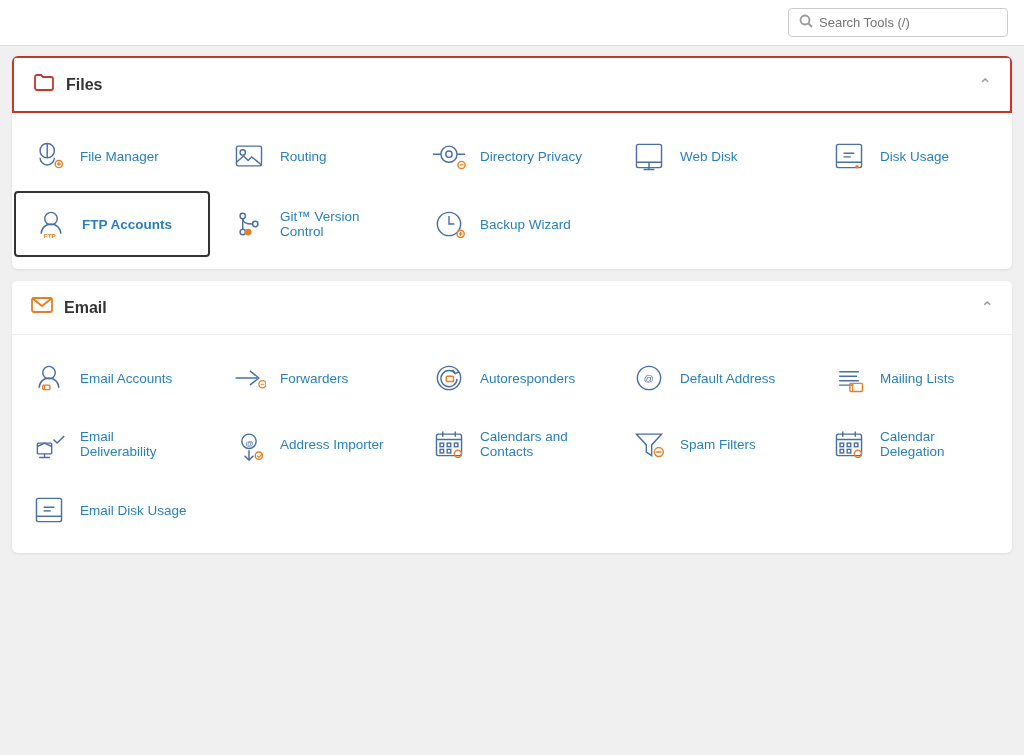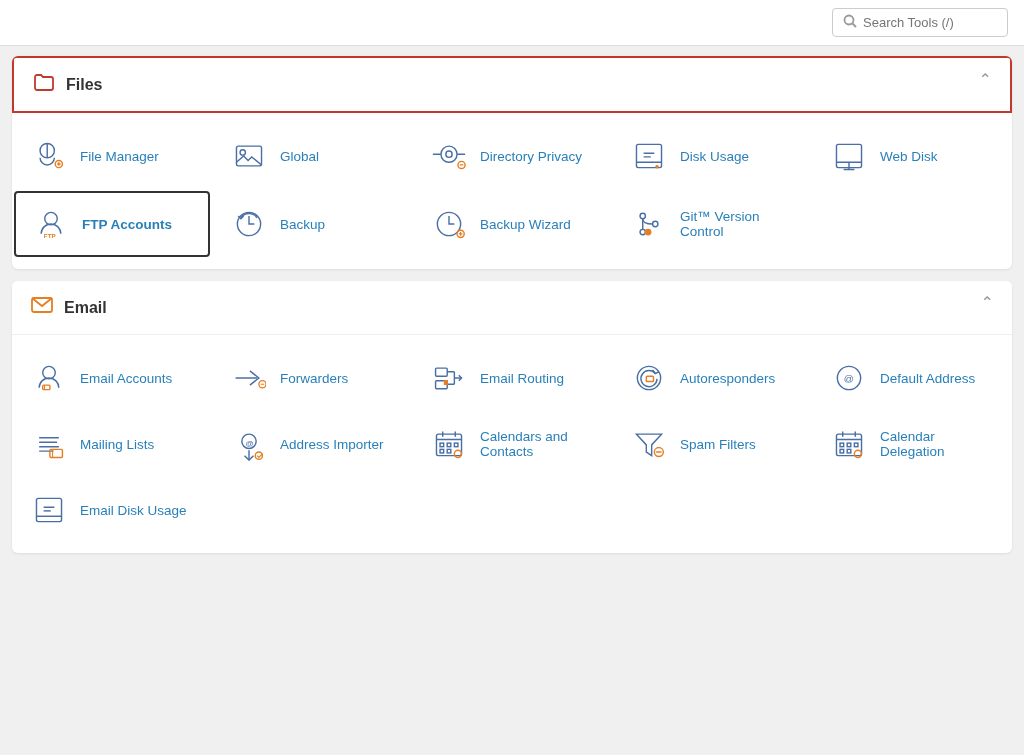--- a/index.html
+++ b/index.html
@@ -16,21 +16,21 @@
       display: flex;
       justify-content: flex-end;
       align-items: center;
     }
     .search-box {
       display: flex;
       align-items: center;
       border: 1px solid #ccc;
       border-radius: 4px;
       padding: 5px 10px;
-      width: 176px;
+      width: 220px;
       background: #fff;
     }
     .search-box input {
       border: none;
       outline: none;
       font-size: 13px;
       color: #555;
       width: 100%;
       background: transparent;
     }
@@ -44,20 +44,21 @@
     }
     .section {
       background: #fff;
       border-radius: 6px;
       margin-bottom: 12px;
       box-shadow: 0 1px 3px rgba(0,0,0,0.08);
       overflow: hidden;
     }
     .section-header {
       display: flex;
+      align-items: center;
       justify-content: space-between;
       padding: 12px 18px;
       border-bottom: 1px solid #eee;
       cursor: pointer;
       background: #fff;
     }
     .section-header.files-header {
       border: 2px solid #c0392b;
       border-radius: 4px 4px 0 0;
     }
@@ -174,21 +175,21 @@
       </div>
 
       <div class="tool-item">
         <div class="tool-icon">
           <svg viewBox="0 0 38 38" fill="none" stroke="#4a6fa5" stroke-width="1.6">
             <rect x="5" y="8" width="28" height="22" rx="2"></rect>
             <circle cx="12" cy="15" r="3"></circle>
             <path d="M5 26l8-7 5 5 4-4 11 9"></path>
           </svg>
         </div>
-        <span class="tool-label">Global</span>
+        <span class="tool-label">Routing</span>
       </div>
 
       <div class="tool-item">
         <div class="tool-icon">
           <svg viewBox="0 0 38 38" fill="none" stroke="#4a6fa5" stroke-width="1.6">
             <circle cx="19" cy="17" r="9"></circle>
             <circle cx="19" cy="17" r="3.5"></circle>
             <line x1="1" y1="17" x2="10" y2="17"></line>
             <line x1="28" y1="17" x2="37" y2="17"></line>
             <circle cx="33" cy="29" r="4" stroke="#e67e22"></circle>
@@ -196,89 +197,78 @@
           </svg>
         </div>
         <span class="tool-label">Directory Privacy</span>
       </div>
 
       <div class="tool-item">
         <div class="tool-icon">
           <svg viewBox="0 0 38 38" fill="none" stroke="#4a6fa5" stroke-width="1.6">
             <rect x="5" y="6" width="28" height="26" rx="2"></rect>
             <line x1="5" y1="26" x2="33" y2="26"></line>
+            <line x1="19" y1="26" x2="19" y2="34"></line>
+            <line x1="13" y1="34" x2="25" y2="34"></line>
+          </svg>
+        </div>
+        <span class="tool-label">Web Disk</span>
+      </div>
+
+      <div class="tool-item">
+        <div class="tool-icon">
+          <svg viewBox="0 0 38 38" fill="none" stroke="#4a6fa5" stroke-width="1.6">
+            <rect x="5" y="6" width="28" height="26" rx="2"></rect>
+            <line x1="5" y1="26" x2="33" y2="26"></line>
             <circle cx="28" cy="31" r="2" fill="#e67e22" stroke="none"></circle>
             <line x1="13" y1="16" x2="25" y2="16"></line>
             <line x1="13" y1="20" x2="21" y2="20"></line>
           </svg>
         </div>
         <span class="tool-label">Disk Usage</span>
       </div>
 
-      <div class="tool-item">
-        <div class="tool-icon">
-          <svg viewBox="0 0 38 38" fill="none" stroke="#4a6fa5" stroke-width="1.6">
-            <rect x="5" y="6" width="28" height="26" rx="2"></rect>
-            <line x1="5" y1="26" x2="33" y2="26"></line>
-            <line x1="19" y1="26" x2="19" y2="34"></line>
-            <line x1="13" y1="34" x2="25" y2="34"></line>
-          </svg>
-        </div>
-        <span class="tool-label">Web Disk</span>
-      </div>
-
       <div class="tool-item highlighted" style="position:relative;">
         <div class="red-arrow">➡</div>
         <div class="tool-icon">
           <svg viewBox="0 0 38 38" fill="none" stroke="#4a6fa5" stroke-width="1.6">
             <circle cx="19" cy="13" r="7"></circle>
             <path d="M8 30c0-6.1 4.9-11 11-11s11 4.9 11 11"></path>
             <text x="11" y="35" font-size="7" fill="#e67e22" stroke="none" font-family="sans-serif" font-weight="bold">FTP</text>
           </svg>
         </div>
         <span class="tool-label" style="color:#2980b9; font-weight:600;">FTP Accounts</span>
       </div>
 
-      <div class="tool-item">
-        <div class="tool-icon">
-          <svg viewBox="0 0 38 38" fill="none" stroke="#4a6fa5" stroke-width="1.6">
-            <circle cx="19" cy="19" r="13"></circle>
-            <polyline points="19,10 19,19 25,19"></polyline>
-            <path d="M10 12 A11 11 0 0 1 28 12" stroke-dasharray="none"></path>
-            <polyline points="7,10 10,13 13,10"></polyline>
-          </svg>
-        </div>
-        <span class="tool-label">Backup</span>
-      </div>
-
-      <div class="tool-item">
-        <div class="tool-icon">
-          <svg viewBox="0 0 38 38" fill="none" stroke="#4a6fa5" stroke-width="1.6">
-            <circle cx="19" cy="19" r="13"></circle>
-            <polyline points="19,10 19,19 25,19"></polyline>
-            <circle cx="32" cy="30" r="4" stroke="#e67e22"></circle>
-            <line x1="30" y1="30" x2="34" y2="30" stroke="#e67e22" stroke-width="1.4"></line>
-            <line x1="32" y1="28" x2="32" y2="32" stroke="#e67e22" stroke-width="1.4"></line>
-          </svg>
-        </div>
-        <span class="tool-label">Backup Wizard</span>
-      </div>
 
       <div class="tool-item">
         <div class="tool-icon">
           <svg viewBox="0 0 38 38" fill="none" stroke="#4a6fa5" stroke-width="1.6">
             <circle cx="12" cy="10" r="3"></circle>
             <circle cx="12" cy="28" r="3"></circle>
             <circle cx="26" cy="19" r="3"></circle>
             <line x1="12" y1="13" x2="12" y2="25"></line>
             <path d="M12 13 Q12 19 23 19"></path>
             <circle cx="18" cy="28" r="3" fill="#e67e22" stroke="#e67e22"></circle>
           </svg>
         </div>
         <span class="tool-label">Git™ Version Control</span>
+      </div>
+
+      <div class="tool-item">
+        <div class="tool-icon">
+          <svg viewBox="0 0 38 38" fill="none" stroke="#4a6fa5" stroke-width="1.6">
+            <circle cx="19" cy="19" r="13"></circle>
+            <polyline points="19,10 19,19 25,19"></polyline>
+            <circle cx="32" cy="30" r="4" stroke="#e67e22"></circle>
+            <line x1="30" y1="30" x2="34" y2="30" stroke="#e67e22" stroke-width="1.4"></line>
+            <line x1="32" y1="28" x2="32" y2="32" stroke="#e67e22" stroke-width="1.4"></line>
+          </svg>
+        </div>
+        <span class="tool-label">Backup Wizard</span>
       </div>
 
     </div>
   </div>
 
   <div class="section">
     <div class="section-header">
       <div class="section-title">
         <span class="section-icon email-icon">
           <svg width="24" height="24" viewBox="0 0 24 24" fill="none" stroke="#e67e22" stroke-width="1.8">
@@ -309,35 +299,20 @@
           <svg viewBox="0 0 38 38" fill="none" stroke="#4a6fa5" stroke-width="1.6">
             <line x1="4" y1="19" x2="28" y2="19"></line>
             <polyline points="20,11 30,19 20,27"></polyline>
             <circle cx="34" cy="26" r="4" stroke="#e67e22" stroke-width="1.4"></circle>
             <line x1="32" y1="26" x2="36" y2="26" stroke="#e67e22" stroke-width="1.2"></line>
           </svg>
         </div>
         <span class="tool-label">Forwarders</span>
       </div>
 
-      <div class="tool-item">
-        <div class="tool-icon">
-          <svg viewBox="0 0 38 38" fill="none" stroke="#4a6fa5" stroke-width="1.6">
-            <rect x="4" y="8" width="13" height="9" rx="1"></rect>
-            <rect x="4" y="22" width="13" height="9" rx="1"></rect>
-            <line x1="17" y1="12" x2="25" y2="12"></line>
-            <line x1="17" y1="26" x2="25" y2="26"></line>
-            <line x1="25" y1="12" x2="25" y2="26"></line>
-            <line x1="25" y1="19" x2="33" y2="19"></line>
-            <polyline points="30,16 33,19 30,22"></polyline>
-            <rect x="14" y="22" width="3" height="4" fill="#e67e22" stroke="#e67e22"></rect>
-          </svg>
-        </div>
-        <span class="tool-label">Email Routing</span>
-      </div>
 
       <div class="tool-item">
         <div class="tool-icon">
           <svg viewBox="0 0 38 38" fill="none" stroke="#4a6fa5" stroke-width="1.6">
             <circle cx="19" cy="19" r="13"></circle>
             <path d="M26 14 A9 9 0 1 0 28 20"></path>
             <polyline points="23,10 26,14 30,12"></polyline>
             <rect x="16" y="17" width="8" height="6" rx="1" stroke="#e67e22"></rect>
           </svg>
         </div>
@@ -363,20 +338,32 @@
             <line x1="8" y1="27" x2="24" y2="27"></line>
             <rect x="20" y="25" width="14" height="9" rx="1" stroke="#e67e22" fill="none"></rect>
             <line x1="23" y1="25" x2="23" y2="34" stroke="#e67e22" stroke-width="1.2"></line>
           </svg>
         </div>
         <span class="tool-label">Mailing Lists</span>
       </div>
 
 
 
+      <div class="tool-item">
+        <div class="tool-icon">
+          <svg viewBox="0 0 38 38" fill="none" stroke="#4a6fa5" stroke-width="1.6">
+            <rect x="6" y="18" width="16" height="12" rx="1"></rect>
+            <path d="M6 22l8-4 8 4"></path>
+            <line x1="14" y1="30" x2="14" y2="34"></line>
+            <line x1="8" y1="34" x2="20" y2="34"></line>
+            <polyline points="24,14 28,18 36,10" stroke="#4a6fa5"></polyline>
+          </svg>
+        </div>
+        <span class="tool-label">Email Deliverability</span>
+      </div>
 
       <div class="tool-item">
         <div class="tool-icon">
           <svg viewBox="0 0 38 38" fill="none" stroke="#4a6fa5" stroke-width="1.6">
             <circle cx="19" cy="16" r="8"></circle>
             <text x="15" y="21" font-size="9" fill="#4a6fa5" stroke="none" font-family="sans-serif">@</text>
             <line x1="19" y1="26" x2="19" y2="36"></line>
             <polyline points="14,32 19,37 24,32"></polyline>
             <circle cx="30" cy="32" r="4" stroke="#e67e22" fill="none"></circle>
             <polyline points="28,32 30,34 34,30" stroke="#e67e22" stroke-width="1.3"></polyline>

